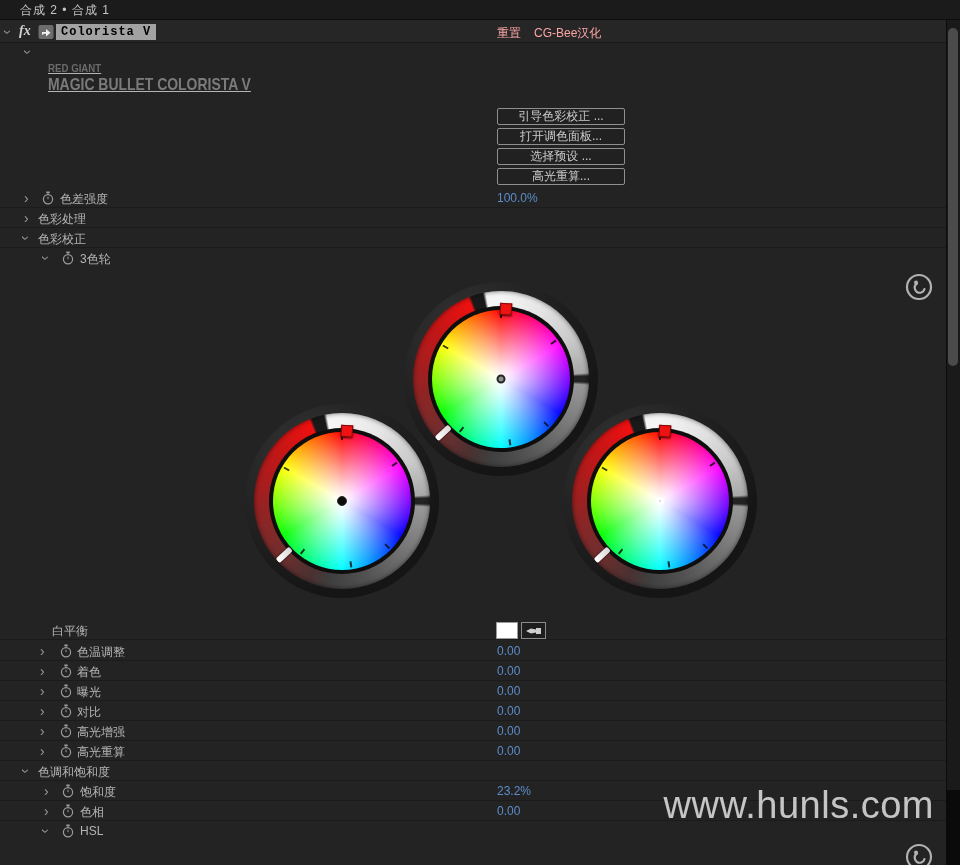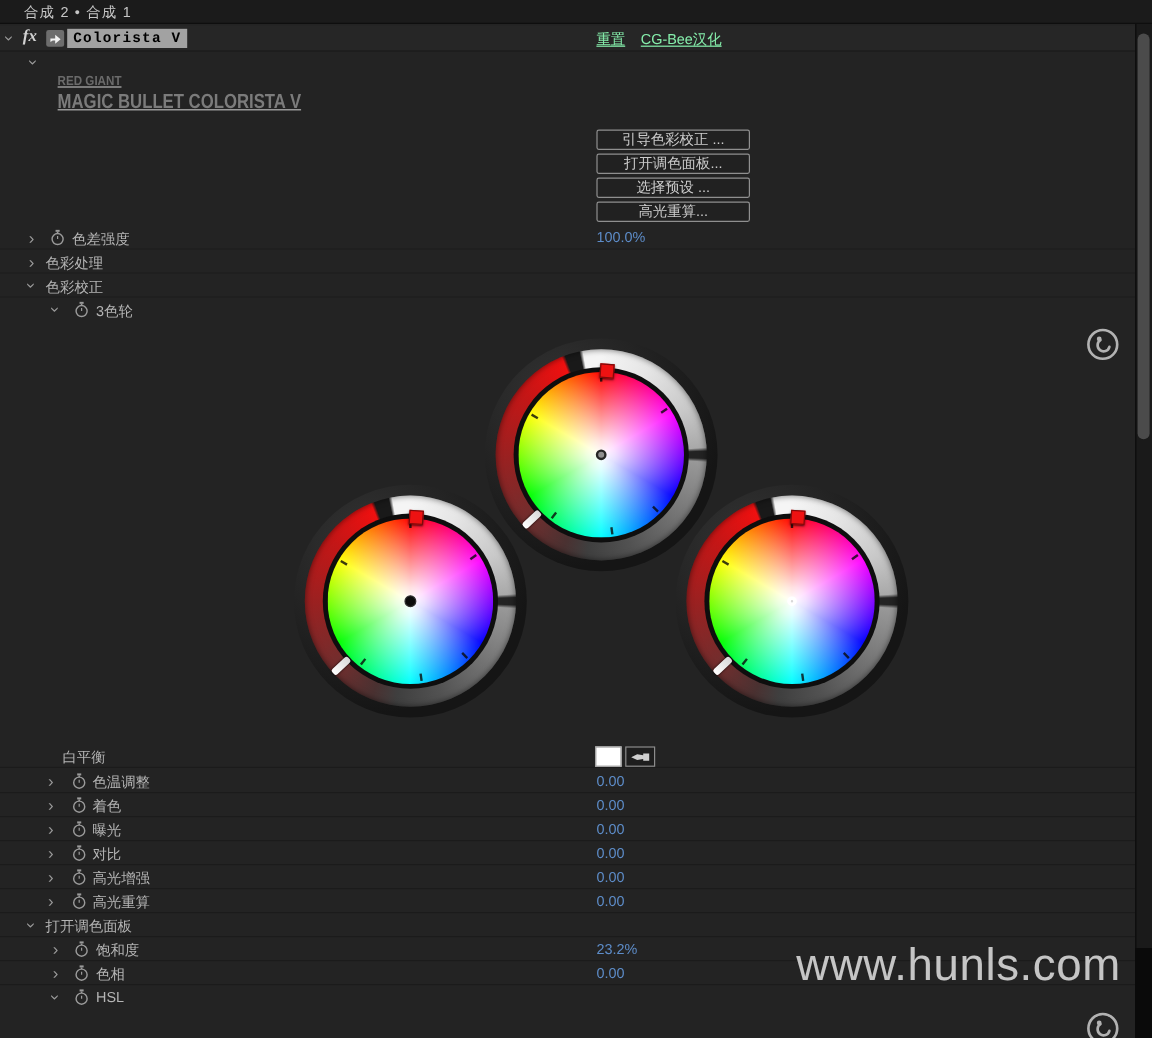--- a/index.html
+++ b/index.html
@@ -20,21 +20,21 @@
   .chev { color:#9a9a9a; font-size:14px; display:inline-block; line-height:1; }
   .chev.down { transform:rotate(90deg); }
   .fxrow .chev { position:absolute; left:6px; top:4px; }
   .fx-glyph { position:absolute; left:19px; top:2px; font-style:italic; font-weight:bold; font-size:14px; color:#d2d2d2; font-family:"Liberation Serif",serif; }
   .fx-badge { position:absolute; left:38px; top:3px; }
   .fx-chip {
     position:absolute; left:56px; top:3px; height:16px; line-height:16px;
     background:#a2a2a2; color:#000; font-family:"Liberation Mono",monospace;
     font-weight:bold; font-size:12px; padding:0 5px; letter-spacing:1px;
   }
-  .hdr-link { position:absolute; top:4px; color:#86efac; cursor:pointer;text-decoration:underline; }
+  .hdr-link { position:absolute; top:4px; color:#fca5a5; cursor:pointer; }
   .hdr-link.reset { left:497px; }
   .hdr-link.loc { left:534px; }
   .sub-chev { position:absolute; left:26px; top:45px; }
   
   .logo { position:absolute; left:48px; top:62px;text-decoration:underline; }
   .logo .brand { font-size:11px; font-weight:bold; color:#6b6b6b; transform:scaleX(.88); transform-origin:left; letter-spacing:0; }
   .logo .product { font-size:17px; font-weight:bold; color:#7b7b7b; transform:scaleX(.82); transform-origin:left; margin-top:1px; letter-spacing:0; }
   
   .btn-col { position:absolute; left:497px; top:108px; display:flex; flex-direction:column; gap:3px; }
   .ae-btn {
@@ -292,21 +292,21 @@
           <circle cx="6" cy="8.2" r="4.6" fill="none" stroke="#9a9a9a" stroke-width="1.2"></circle>
           <rect x="4.3" y="0.5" width="3.4" height="1.7" fill="#9a9a9a"></rect>
           <line x1="6" y1="2.2" x2="6" y2="3.6" stroke="#9a9a9a" stroke-width="1.3"></line>
           <line x1="6" y1="8.2" x2="6" y2="5.7" stroke="#9a9a9a" stroke-width="1"></line>
         </svg></span>
     <span class="lbl ls2">高光重算</span>
     <span class="val">0.00</span>
   </div>
   <div class="row" style="top:761px">
     <span class="chev down c1">›</span>
-    <span class="lbl l1">打开调色面板</span>
+    <span class="lbl l1">色调和饱和度</span>
   </div>
   <div class="row" style="top:781px">
     <span class="chev c3">›</span>
     <span class="sw s3"><svg width="12" height="14" viewBox="0 0 12 14">
           <circle cx="6" cy="8.2" r="4.6" fill="none" stroke="#9a9a9a" stroke-width="1.2"></circle>
           <rect x="4.3" y="0.5" width="3.4" height="1.7" fill="#9a9a9a"></rect>
           <line x1="6" y1="2.2" x2="6" y2="3.6" stroke="#9a9a9a" stroke-width="1.3"></line>
           <line x1="6" y1="8.2" x2="6" y2="5.7" stroke="#9a9a9a" stroke-width="1"></line>
         </svg></span>
     <span class="lbl ls3">饱和度</span>

